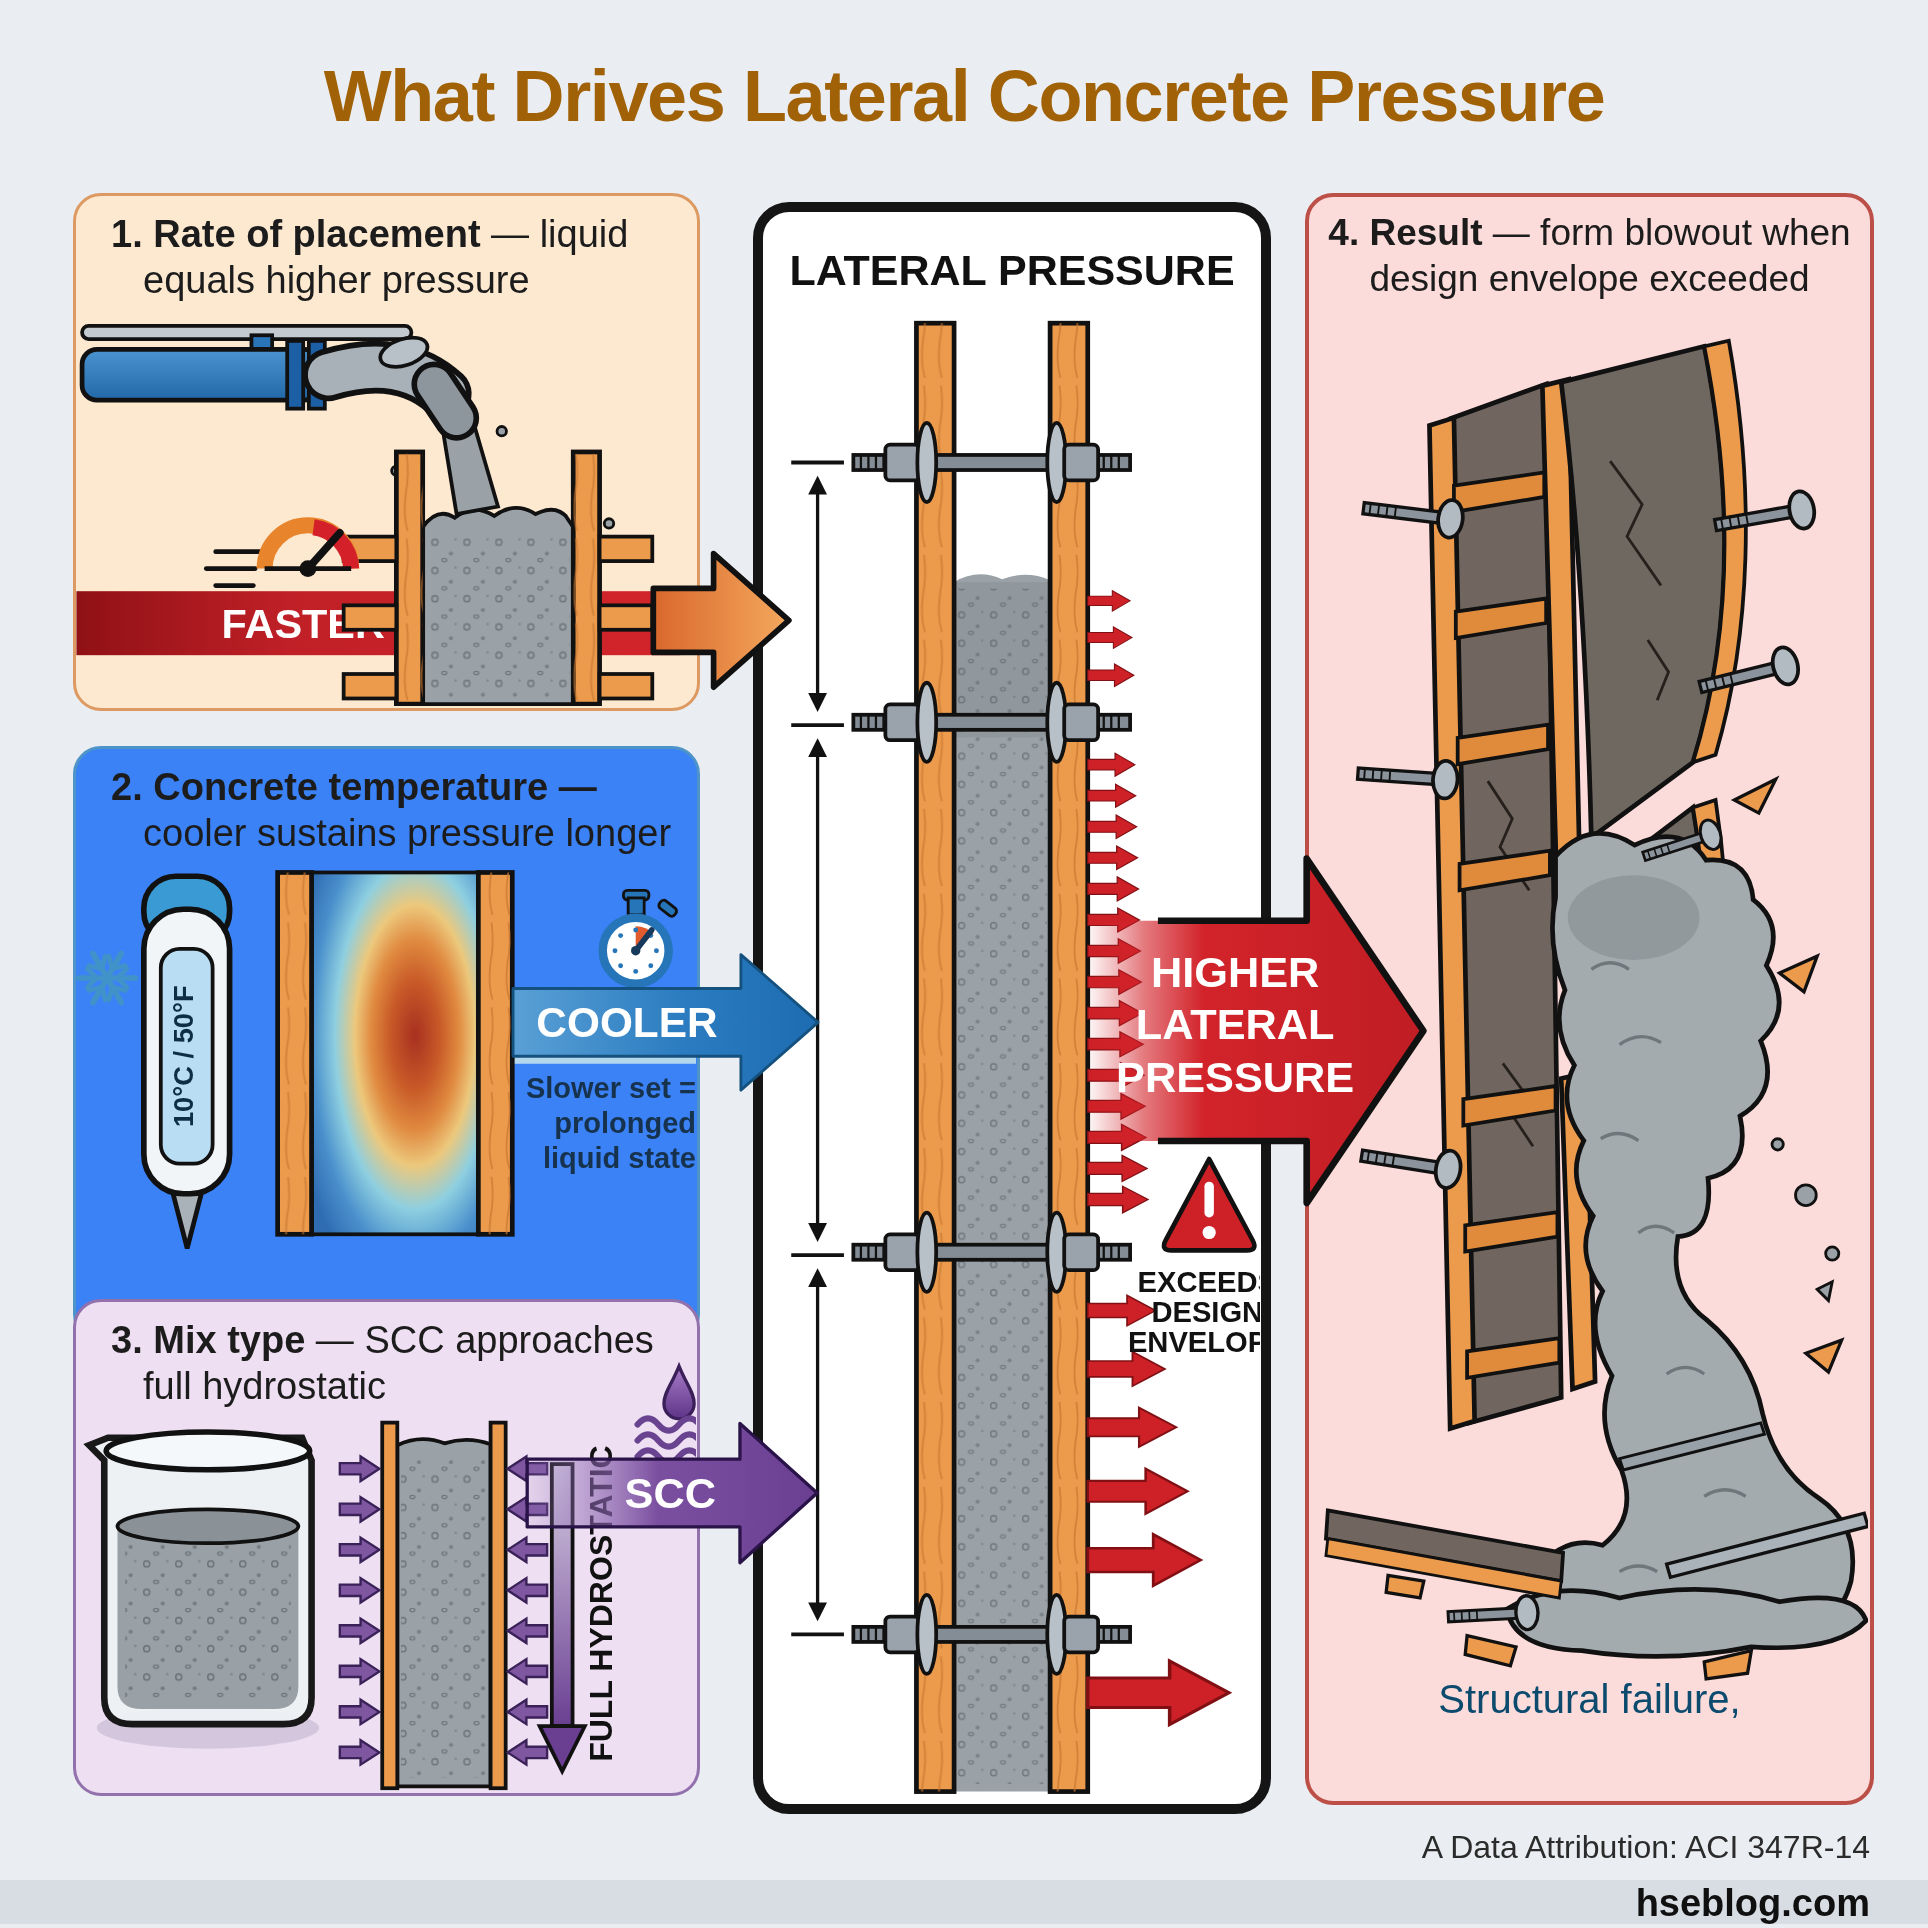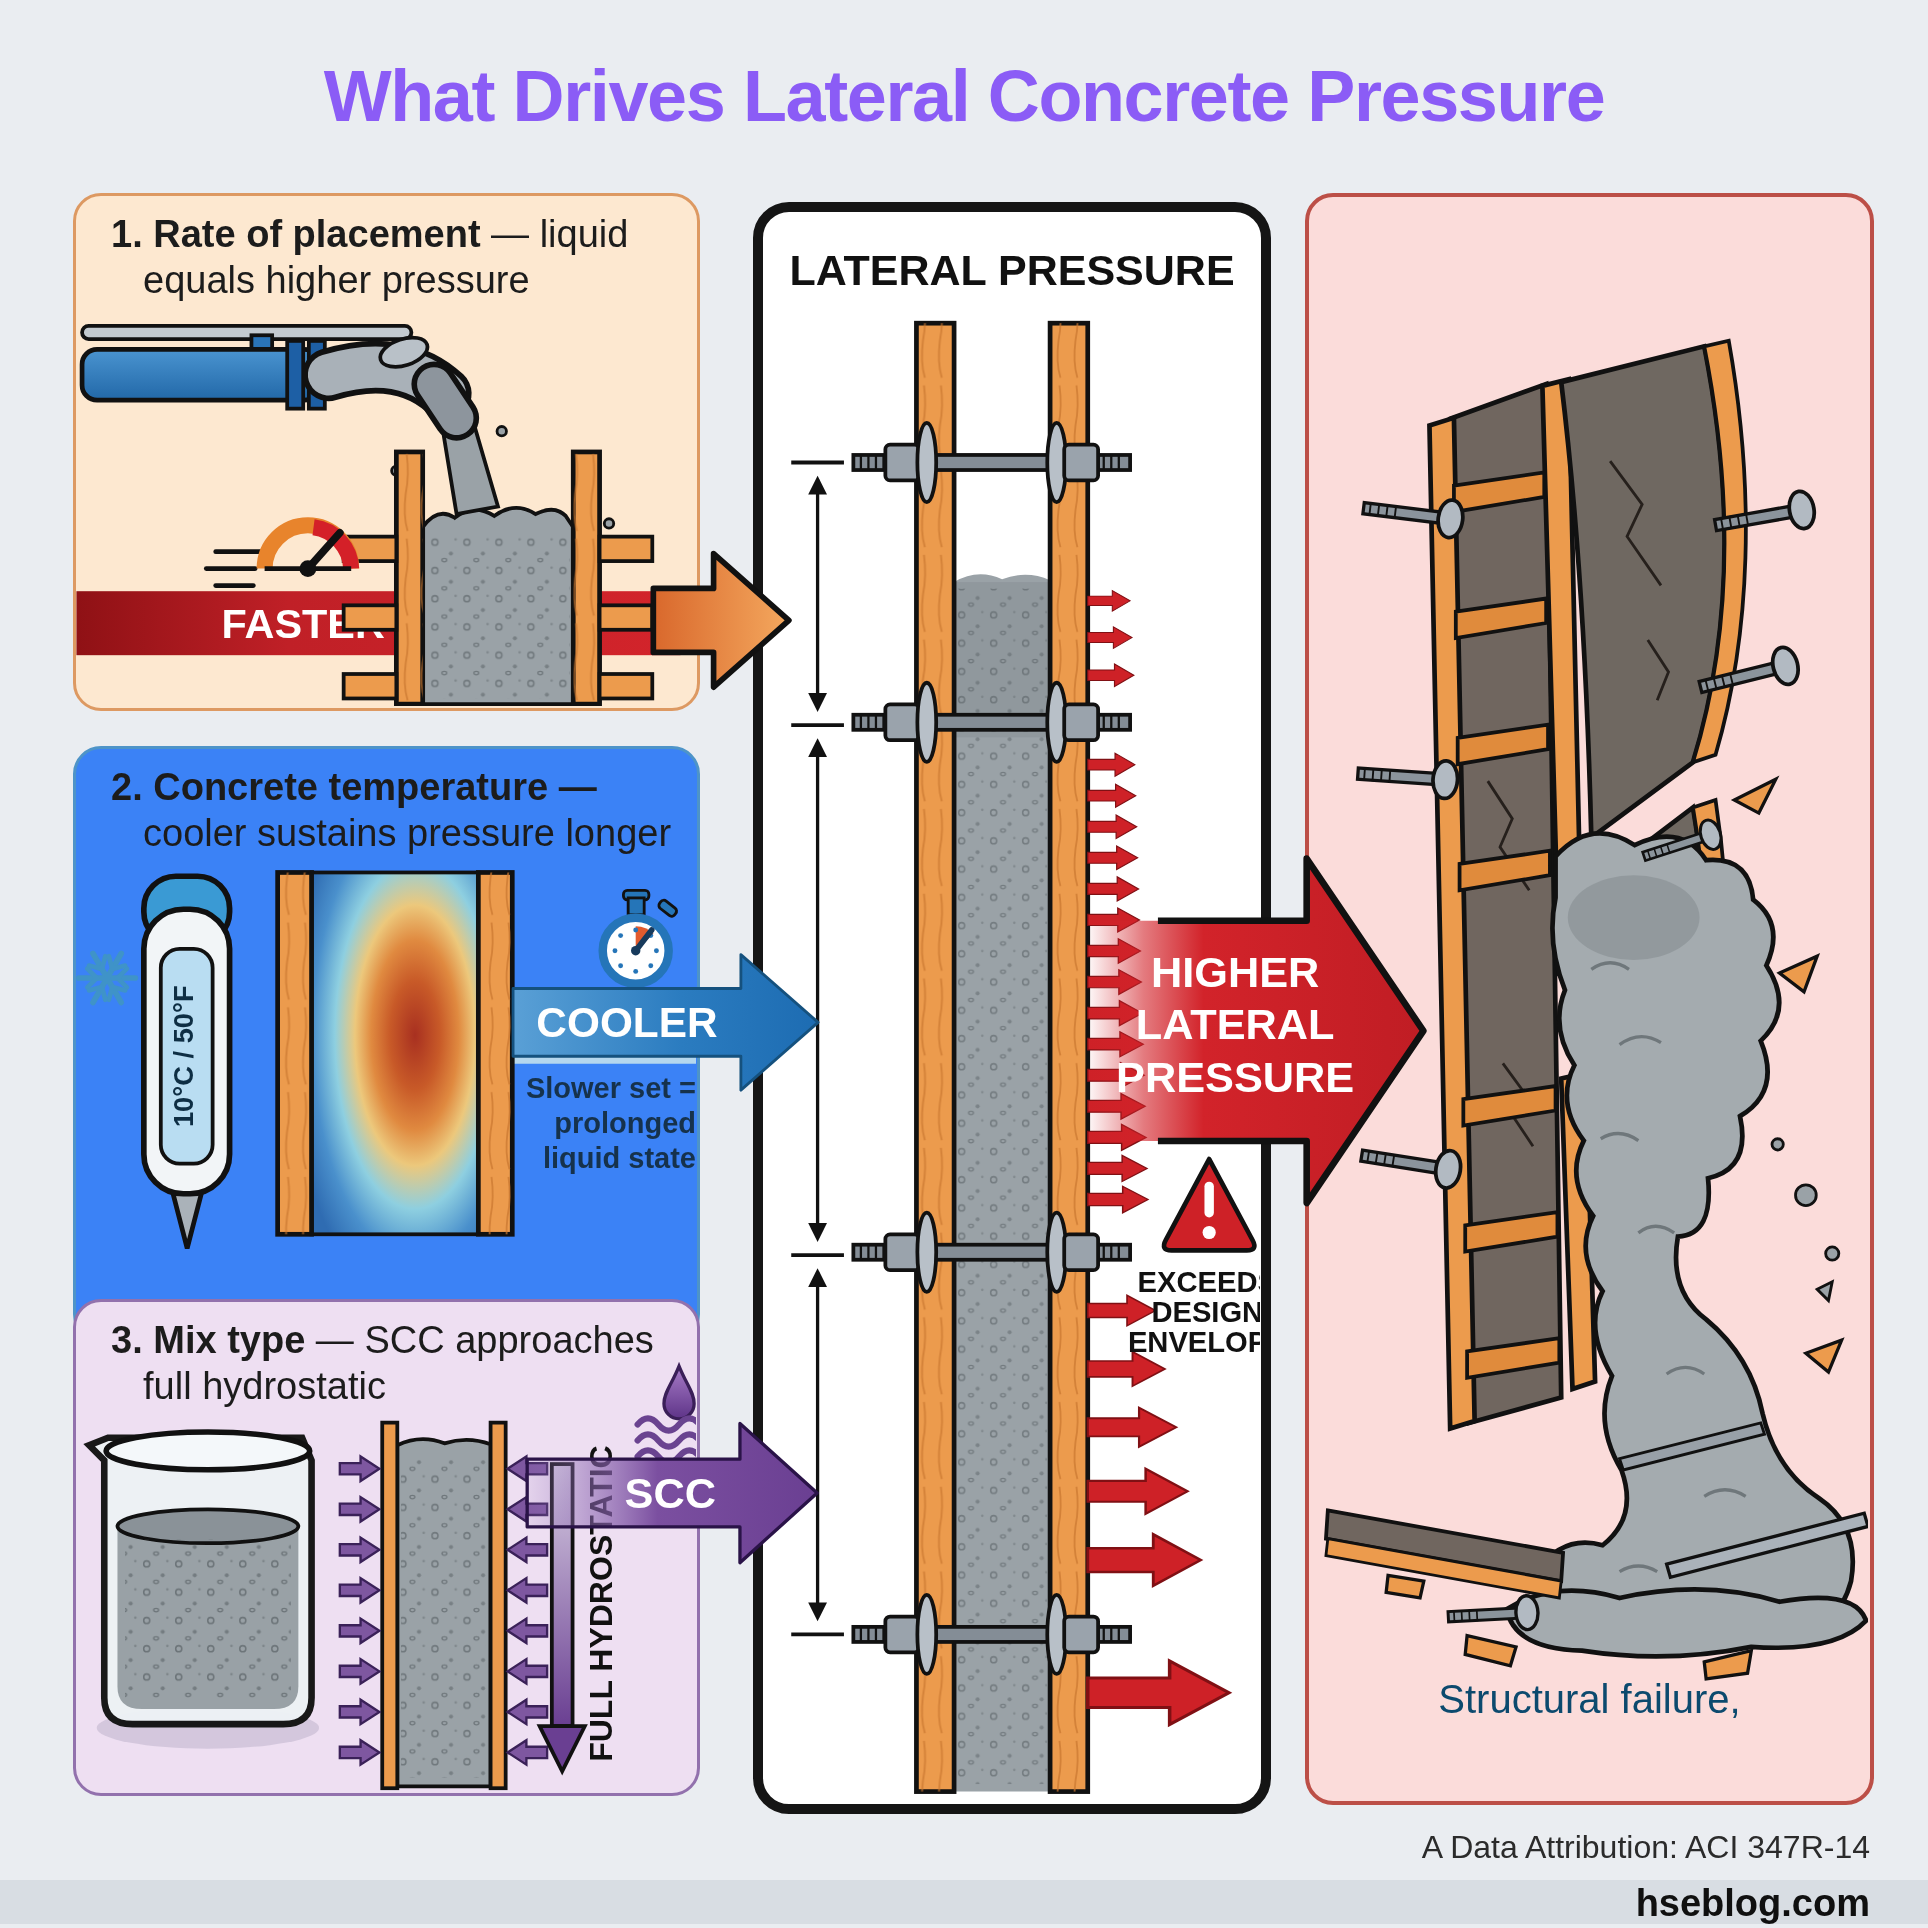--- a/index.html
+++ b/index.html
@@ -5,21 +5,21 @@
   html,body{margin:0;padding:0;}
   body{
     width:1928px;height:1928px;position:relative;overflow:hidden;
     background:#eaedf1;
     font-family:"Liberation Sans", sans-serif;
     color:#1b1b1b;
   }
   .abs{position:absolute;}
   #main-title{
     top:55px;left:0;width:1928px;text-align:center;
-    font-size:72px;font-weight:800;letter-spacing:-1.4px;color:#8b5cf6;
+    font-size:72px;font-weight:800;letter-spacing:-1.4px;color:#a16207;
   }
   .panel{position:absolute;box-sizing:border-box;border-radius:28px;}
   #panel1{left:73px;top:193px;width:627px;height:518px;background:#fde8d0;border:3.8px solid #dd9962;}
   #panel2{left:73px;top:746px;width:627px;height:596px;background:#3b82f6;border:3.8px solid #4e94c8;}
   #panel3{left:73px;top:1299px;width:627px;height:497px;background:#eedff2;border:3.8px solid #9271ad;}
   #centerPanel{left:753px;top:202px;width:518px;height:1612px;background:#ffffff;border:10.4px solid #151515;border-radius:36px;}
   #panel4{left:1305px;top:193px;width:569px;height:1612px;background:#fbdcda;border:4.7px solid #bc4f47;}
   .panel svg{position:absolute;left:0;top:0;}
   .heading{position:absolute;font-size:38px;line-height:46px;color:#1c1c1c;white-space:nowrap;}
   .heading b{font-weight:800;}
@@ -395,20 +395,24 @@
     </g>
     <g fill="#111" font-size="31" font-weight="800" text-anchor="middle">
       <text x="472" y="1147">EXCEEDS</text>
       <text x="472" y="1179">DESIGN</text>
       <text x="472" y="1211">ENVELOPE</text>
     </g>
   </svg>
 </div>
 
 <div id="panel4" class="panel">
+  <div id="p4-heading" class="heading">
+    <b>4. Result</b><span> — form blowout when</span>
+    <span class="l2">design envelope exceeded</span>
+  </div>
   <svg width="559" height="1603" viewBox="0 0 594 1702">
 
     <g>
       <polygon points="150,235 252,198 268,1275 170,1302" fill="#70665f" stroke="#111" stroke-width="5"></polygon>
       <path d="M190,620 l26,40 l-13,30 l31,46 M206,920 l22,30 l-10,28 l20,30" stroke="#26201c" stroke-width="3" fill="none"></path>
       <polygon points="128,242 154,234 176,1300 150,1308" fill="#ec9b4d" stroke="#111" stroke-width="5"></polygon>
       <polygon points="248,200 276,193 290,816 266,824" fill="#ec9b4d" stroke="#111" stroke-width="5"></polygon>
       <polygon points="268,936 294,930 304,1258 280,1266" fill="#ec9b4d" stroke="#111" stroke-width="5"></polygon>
       <g fill="#e08b3c" stroke="#111" stroke-width="4">
         <polygon points="154,306 250,292 250,318 154,334"></polygon>

